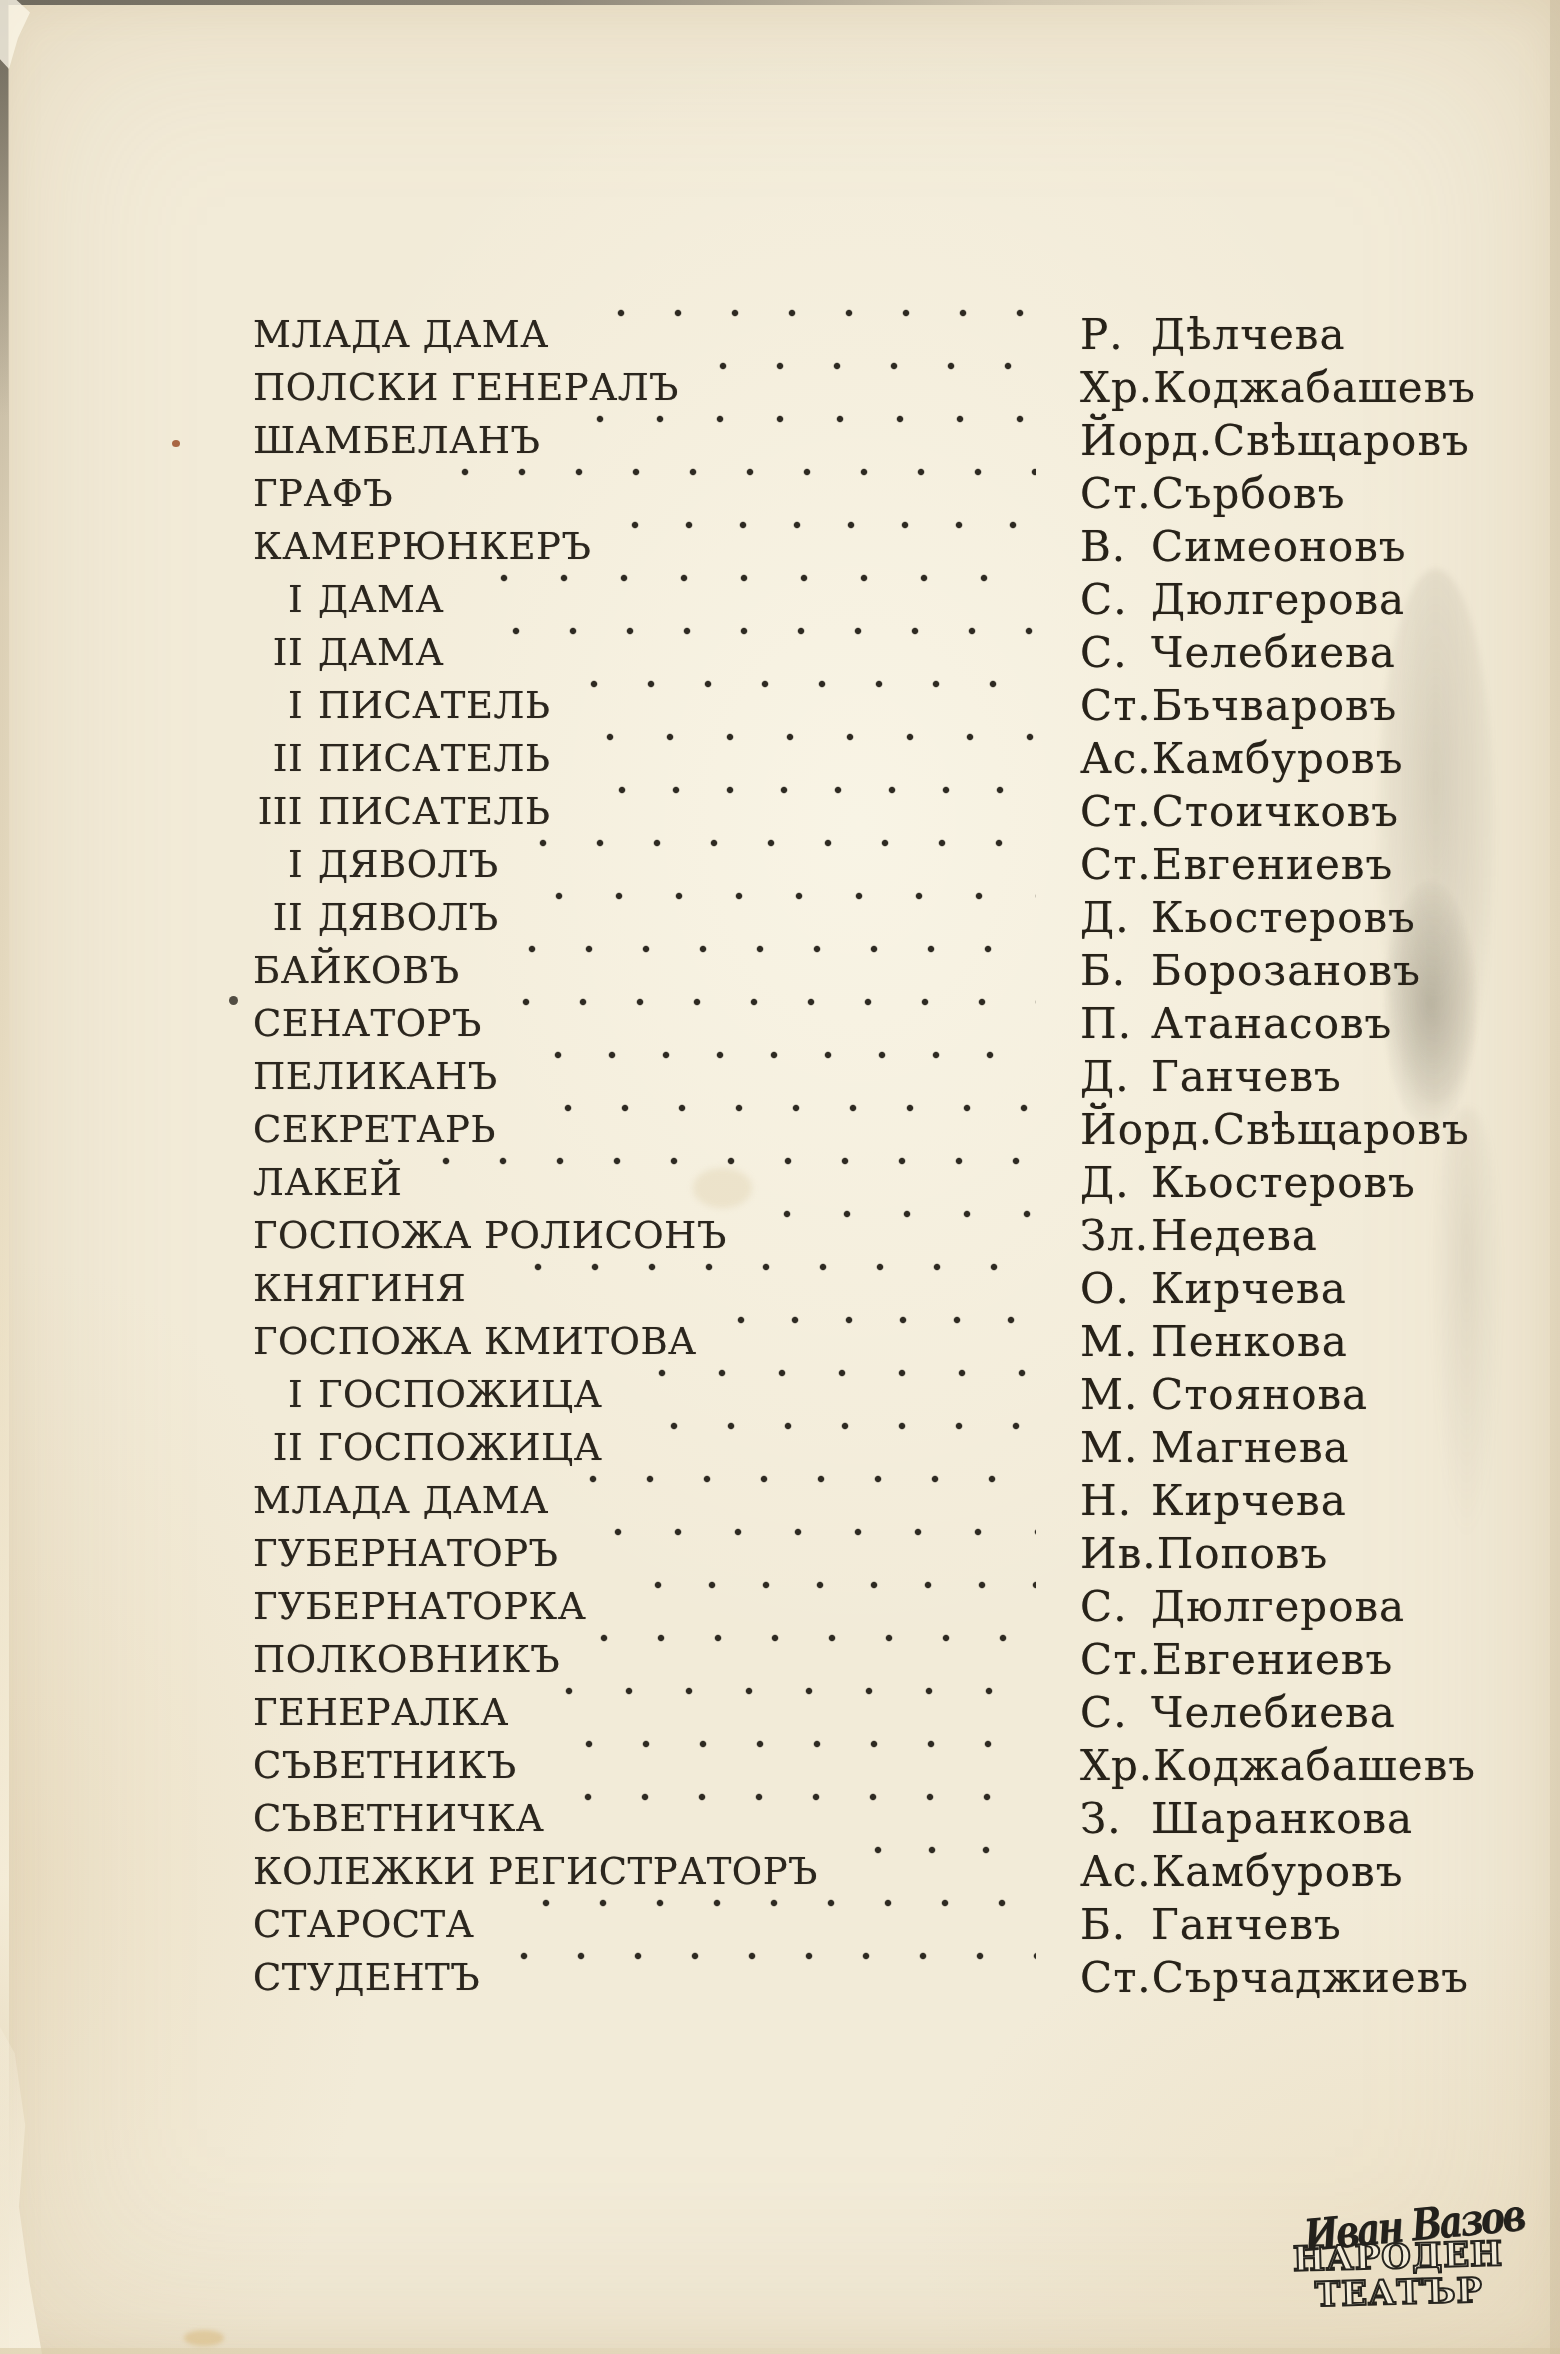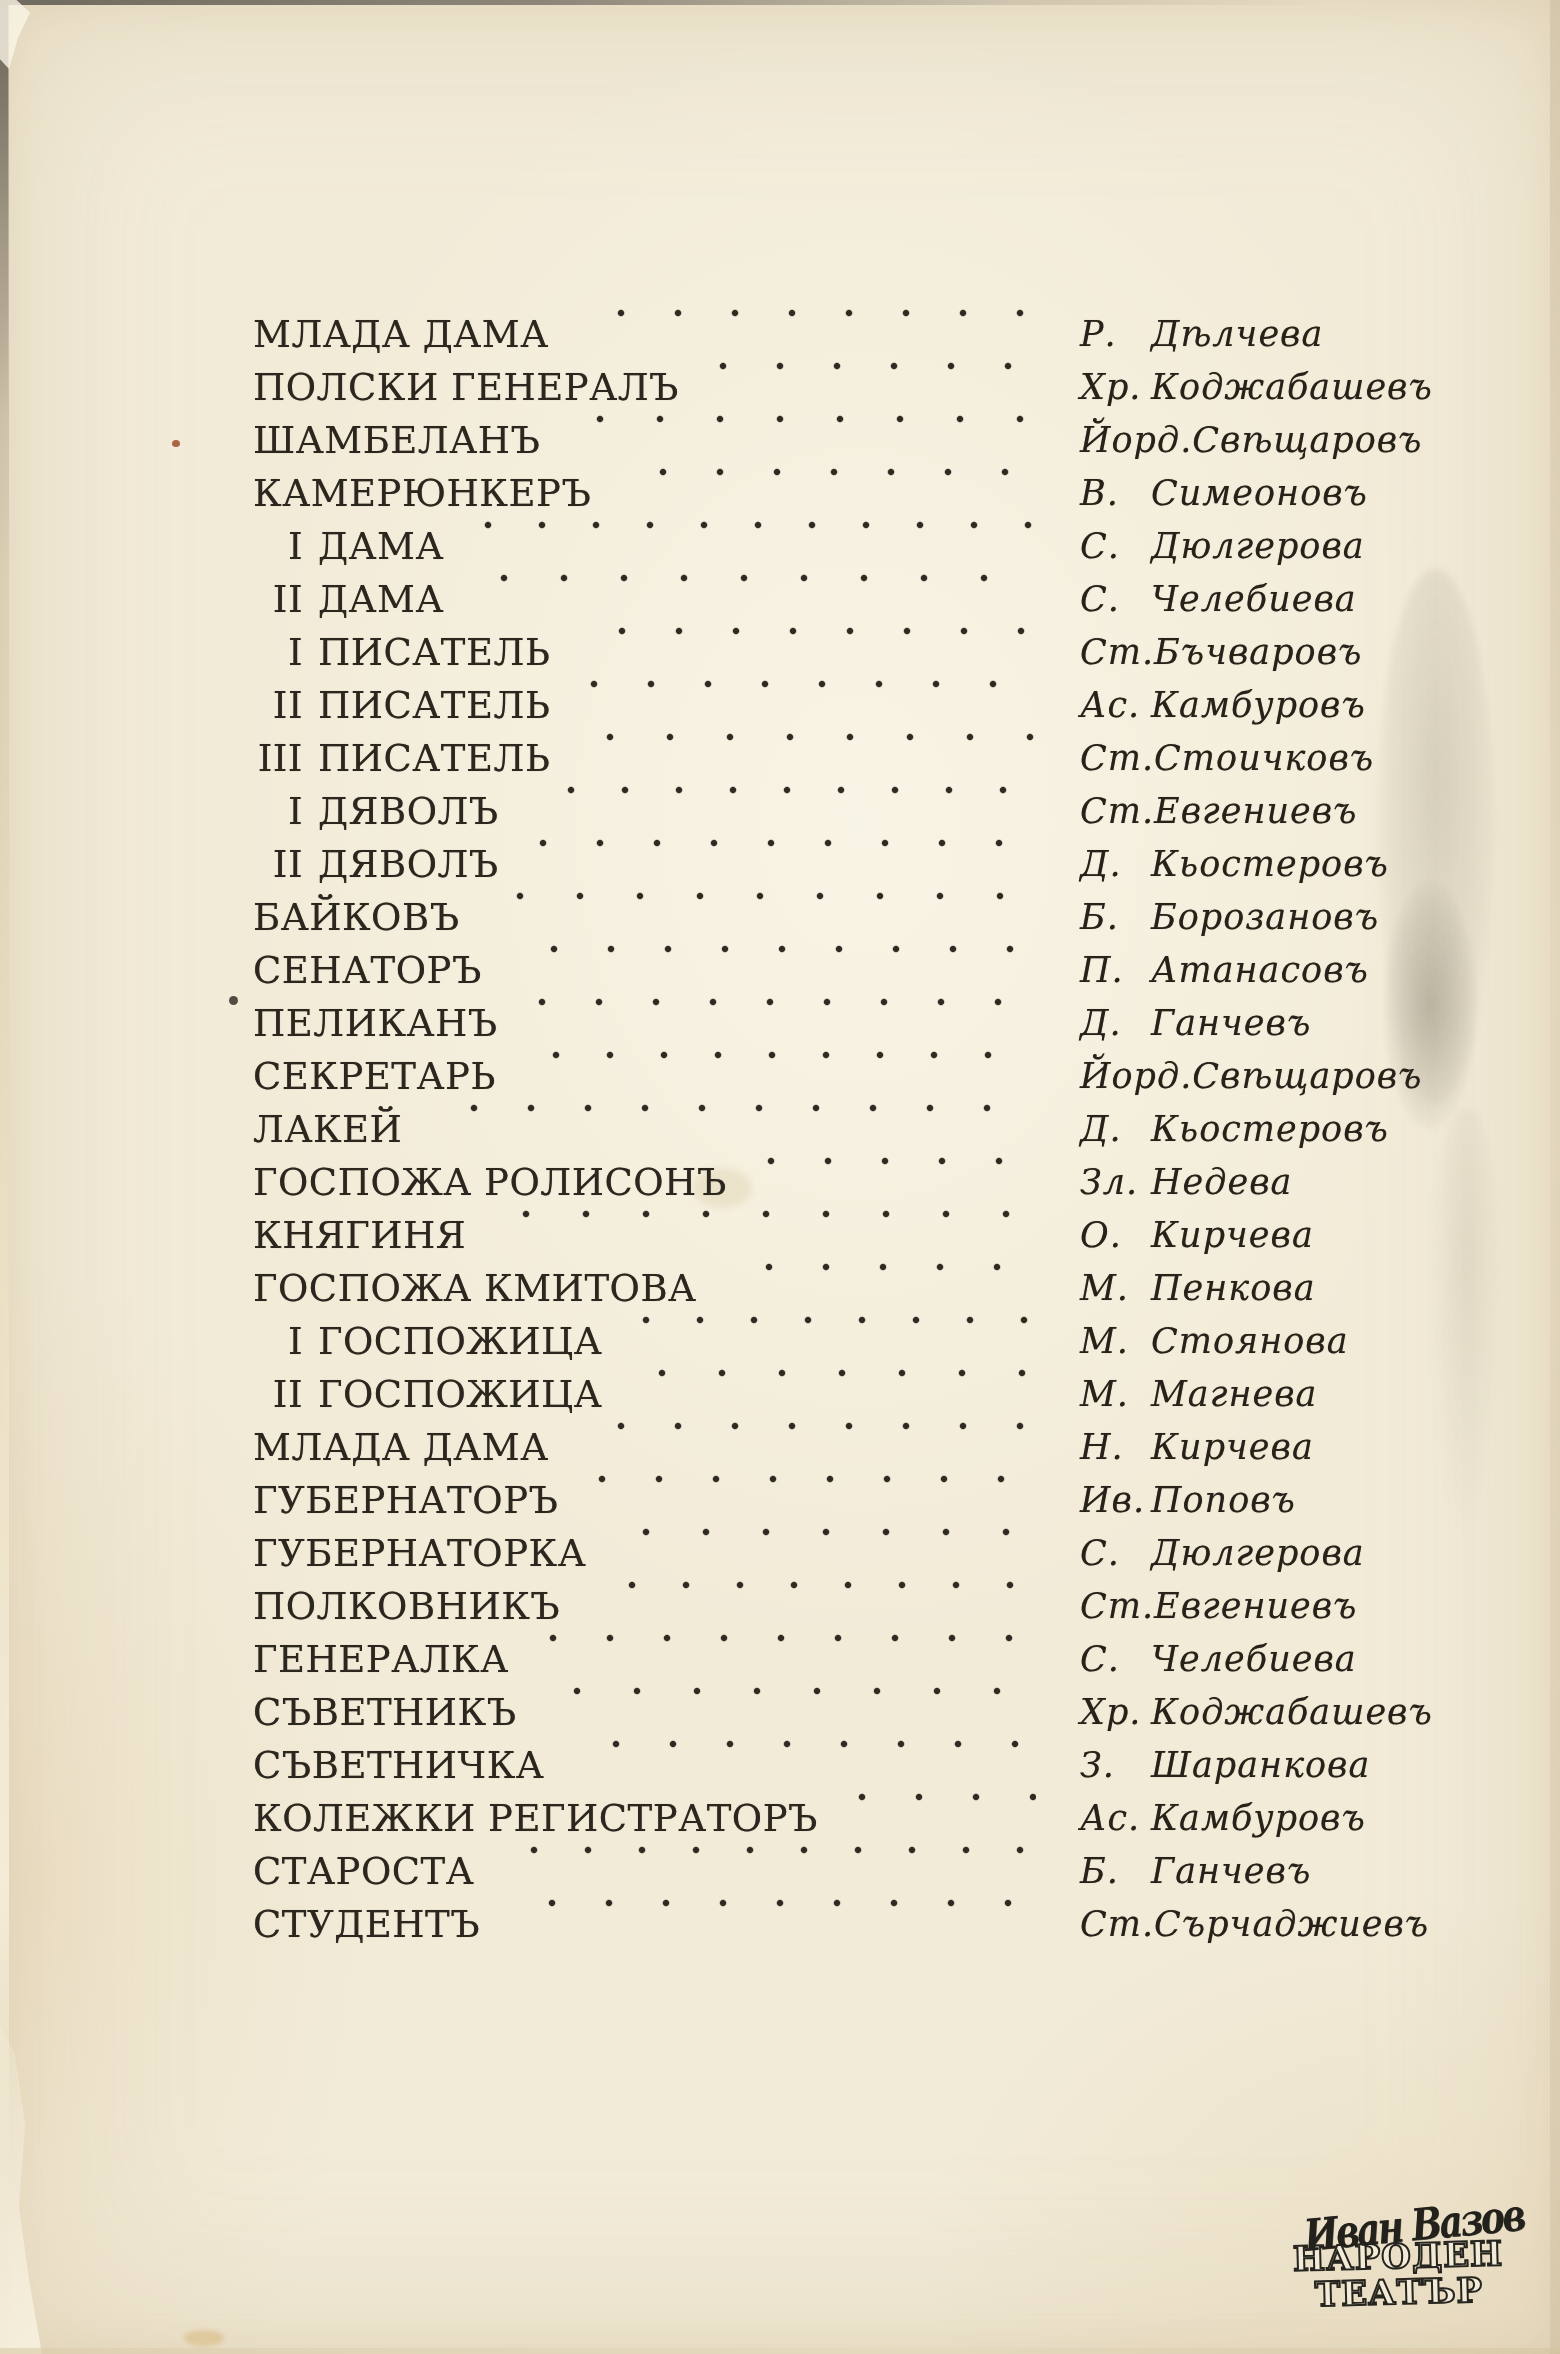--- a/index.html
+++ b/index.html
@@ -57,22 +57,22 @@
   .row { display:flex; align-items: flex-end; height:53px; line-height:53px; white-space:nowrap; }
   .role { font-size:37px; letter-spacing:0.5px; color:#2b261e;
     text-shadow: 0 0 0.7px rgba(43,38,30,0.55); flex:0 0 auto; }
   .numeral { display:inline-block; width:50px; text-align:right; margin-right:15px; }
   .leader { flex:1 1 auto; align-self: baseline; height:9px; margin:0 44px 0 30px;
     background-image: radial-gradient(circle at 4px 5px, #2e2a22 2.7px, rgba(46,42,34,0.30) 3.3px, rgba(46,42,34,0) 4px);
     background-size: 57px 9px; background-repeat: repeat-x; background-position: 10px bottom; }
   .row:nth-child(3n) .leader { background-position-x: 26px; background-size: 60px 9px; }
   .row:nth-child(3n+1) .leader { background-position-x: 38px; }
   .row:nth-child(5n) .leader { background-size: 54px 9px; }
-  .name { flex:0 0 426px; font-size:35px; letter-spacing:1px; color:#272219;
-    text-shadow: 0 0 0.7px rgba(39,34,25,0.5); font-style: italic; }
+  .name { flex:0 0 426px; font-size:42px; letter-spacing:1px; color:#272219;
+    text-shadow: 0 0 0.7px rgba(39,34,25,0.5); }
   .initial { display:inline-block; min-width:71px; }
 
   
   .stamp { position:absolute; right:48px; bottom:44px; width:228px; text-align:center;
     color:#23211c; transform: rotate(-1.5deg); }
   .stamp-script { font-style:italic; font-weight:bold; font-size:44px; letter-spacing:-3px;
     white-space:nowrap; transform: rotate(-4deg) scaleX(0.82); transform-origin:center;
     margin-bottom:-14px; text-shadow: 0.5px 0.5px 0 rgba(35,33,28,0.6); }
   .stamp-line { font-weight:bold; font-size:34px; line-height:36px; letter-spacing:1px;
     color:#f2ebd8; -webkit-text-stroke: 2px #26241e; text-shadow: 0 0 1px #26241e; }
@@ -109,20 +109,25 @@
       <div class="leader"></div>
       <div class="name"><span class="initial">Хр.</span><span class="surname">Коджабашевъ</span></div>
     </div>
 
     <div class="row">
       <div class="role"><span class="role-text">ШАМБЕЛАНЪ</span></div>
       <div class="leader"></div>
       <div class="name"><span class="initial">Йорд.</span><span class="surname">Свѣщаровъ</span></div>
     </div>
 
+    <div class="row">
+      <div class="role"><span class="role-text">ГРАФЪ</span></div>
+      <div class="leader"></div>
+      <div class="name"><span class="initial">Ст.</span><span class="surname">Сърбовъ</span></div>
+    </div>
 
     <div class="row">
       <div class="role"><span class="role-text">КАМЕРЮНКЕРЪ</span></div>
       <div class="leader"></div>
       <div class="name"><span class="initial">В.</span><span class="surname">Симеоновъ</span></div>
     </div>
 
     <div class="row">
       <div class="role"><span class="numeral">I</span><span class="role-text">ДАМА</span></div>
       <div class="leader"></div>

